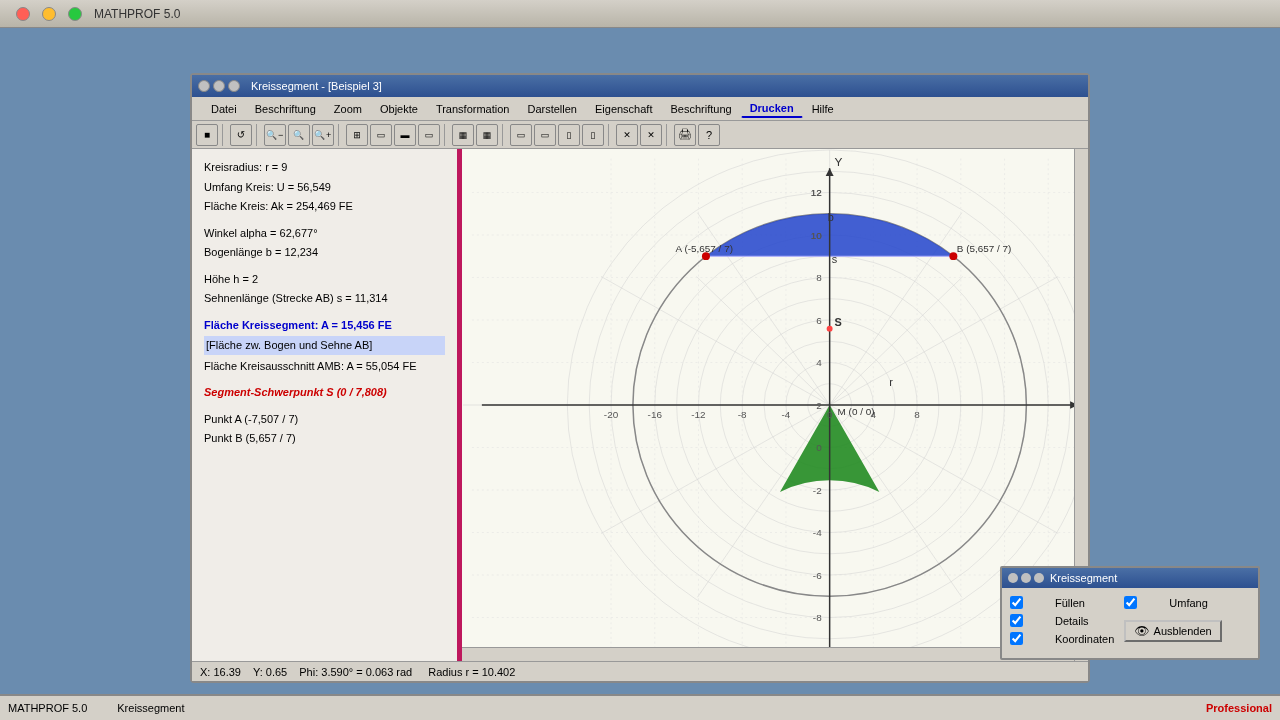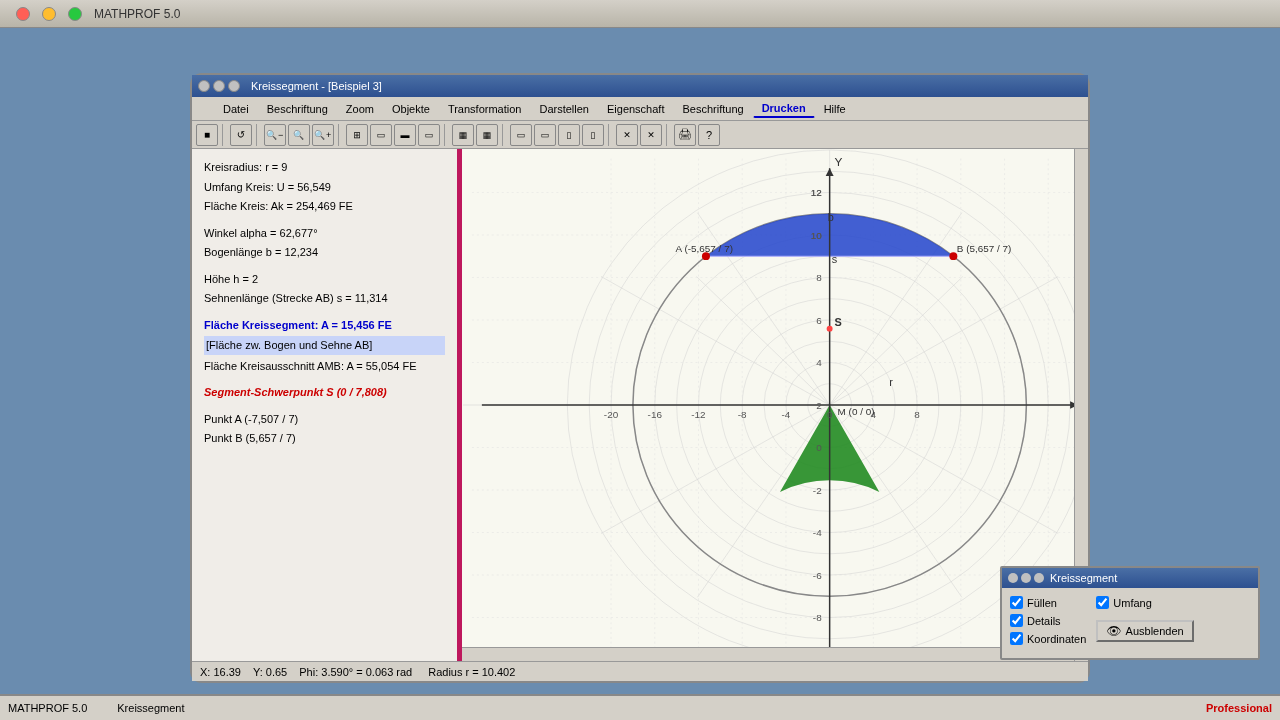--- a/index.html
+++ b/index.html
@@ -22,42 +22,42 @@
 
     
     #main-window {
       position: absolute;
       top: 45px;
       left: 190px;
       width: 900px;
       height: 610px;
       background: #d4d0c8;
       border: 2px solid #888;
-      border-radius: 12px;
+      border-radius: 4px;
     }
 
     
     #win-title-bar {
       background: linear-gradient(to bottom, #4a6fa5, #2d5090);
       height: 22px;
       display: flex;
       align-items: center;
       padding: 0 6px;
       color: white;
       font-size: 11px;
     }
     .win-ctrl { width: 12px; height: 12px; border-radius: 50%; border: 1px solid #888; margin-right: 3px; display: inline-block; background: #c0c0c0; }
 
     
     #menu-bar {
       background: #d4d0c8;
       height: 24px;
       display: flex;
       align-items: center;
-      padding: 0 22px;
+      padding: 0 10px;
       border-bottom: 1px solid #999;
     }
     .menu-item {
       padding: 2px 8px;
       font-size: 11px;
       cursor: pointer;
       border: 1px solid transparent;
       border-radius: 2px;
     }
     .menu-item.active { color: #0000cc; font-weight: bold; border-bottom: 2px solid #0000cc; }
@@ -184,21 +184,21 @@
       align-items: center;
       padding: 0 6px;
       color: white;
       font-size: 11px;
     }
     #mini-win-body {
       padding: 8px;
       display: flex;
       gap: 10px;
     }
-    .checkbox-row { display: flex; align-items: center; margin-bottom: 5px; font-size: 11px; }
+    .checkbox-row { display: flex; align-items: center; margin-bottom: 5px; font-size: 11px; gap: 28px; }
     .checkbox-row input { margin-right: 4px; }
     .mini-right { display: flex; flex-direction: column; gap: 6px; }
     .mini-btn {
       background: #d4d0c8;
       border: 2px outset #c0c0c0;
       padding: 2px 8px;
       font-size: 11px;
       cursor: pointer;
       display: flex; align-items: center; gap: 4px;
     }

